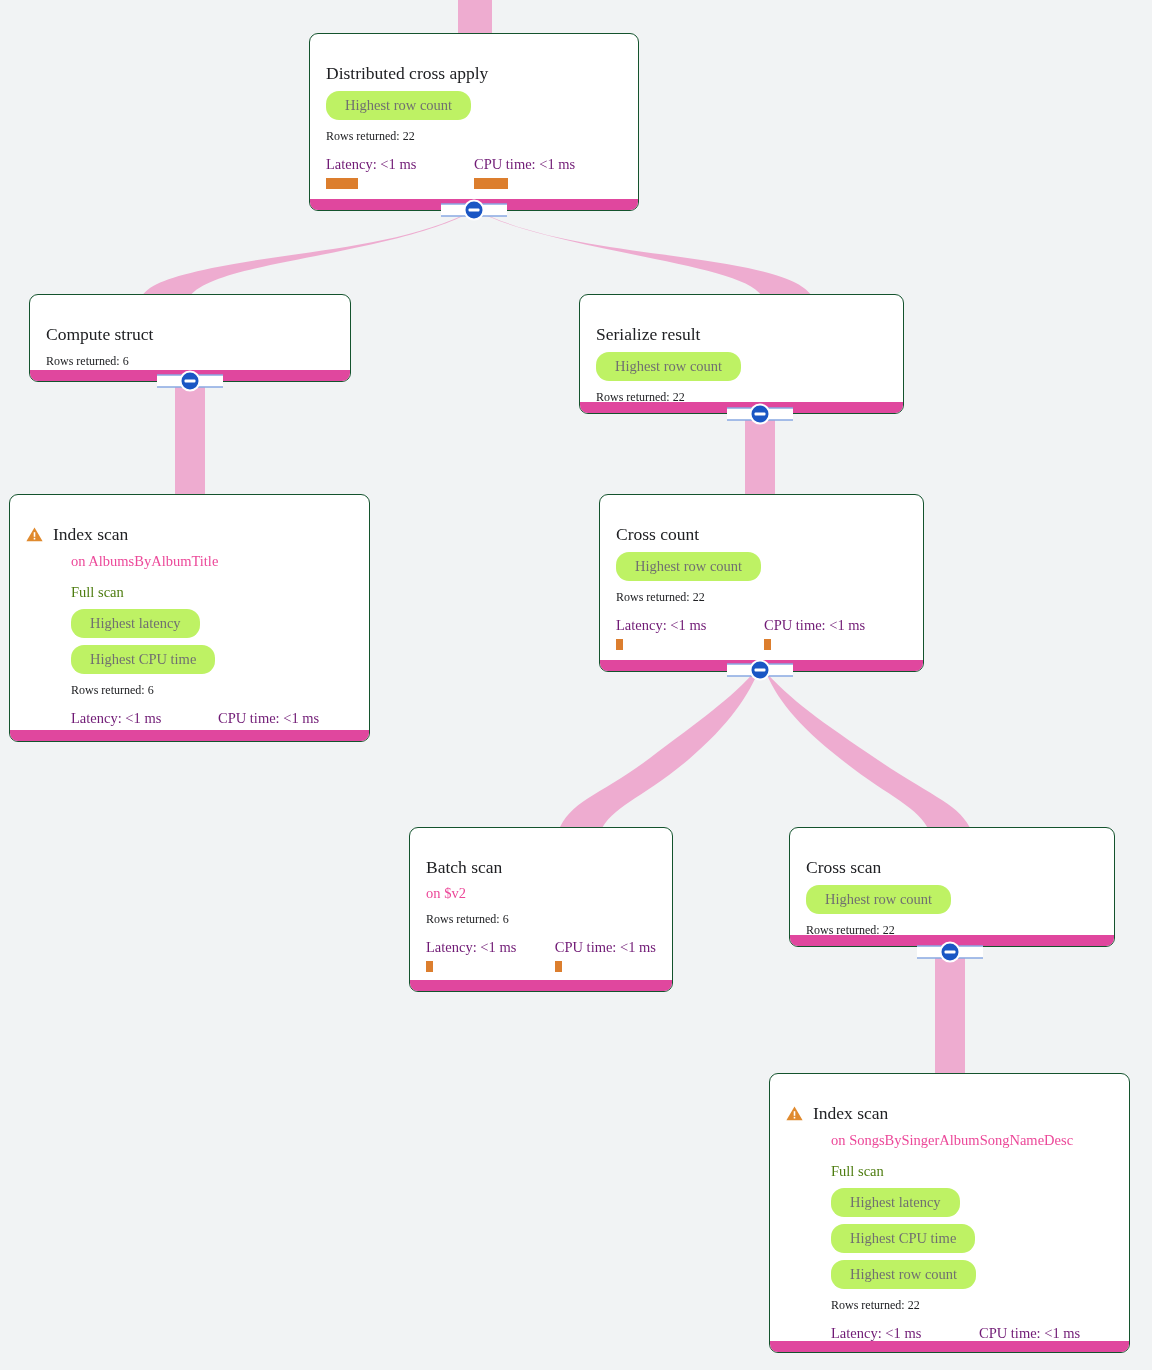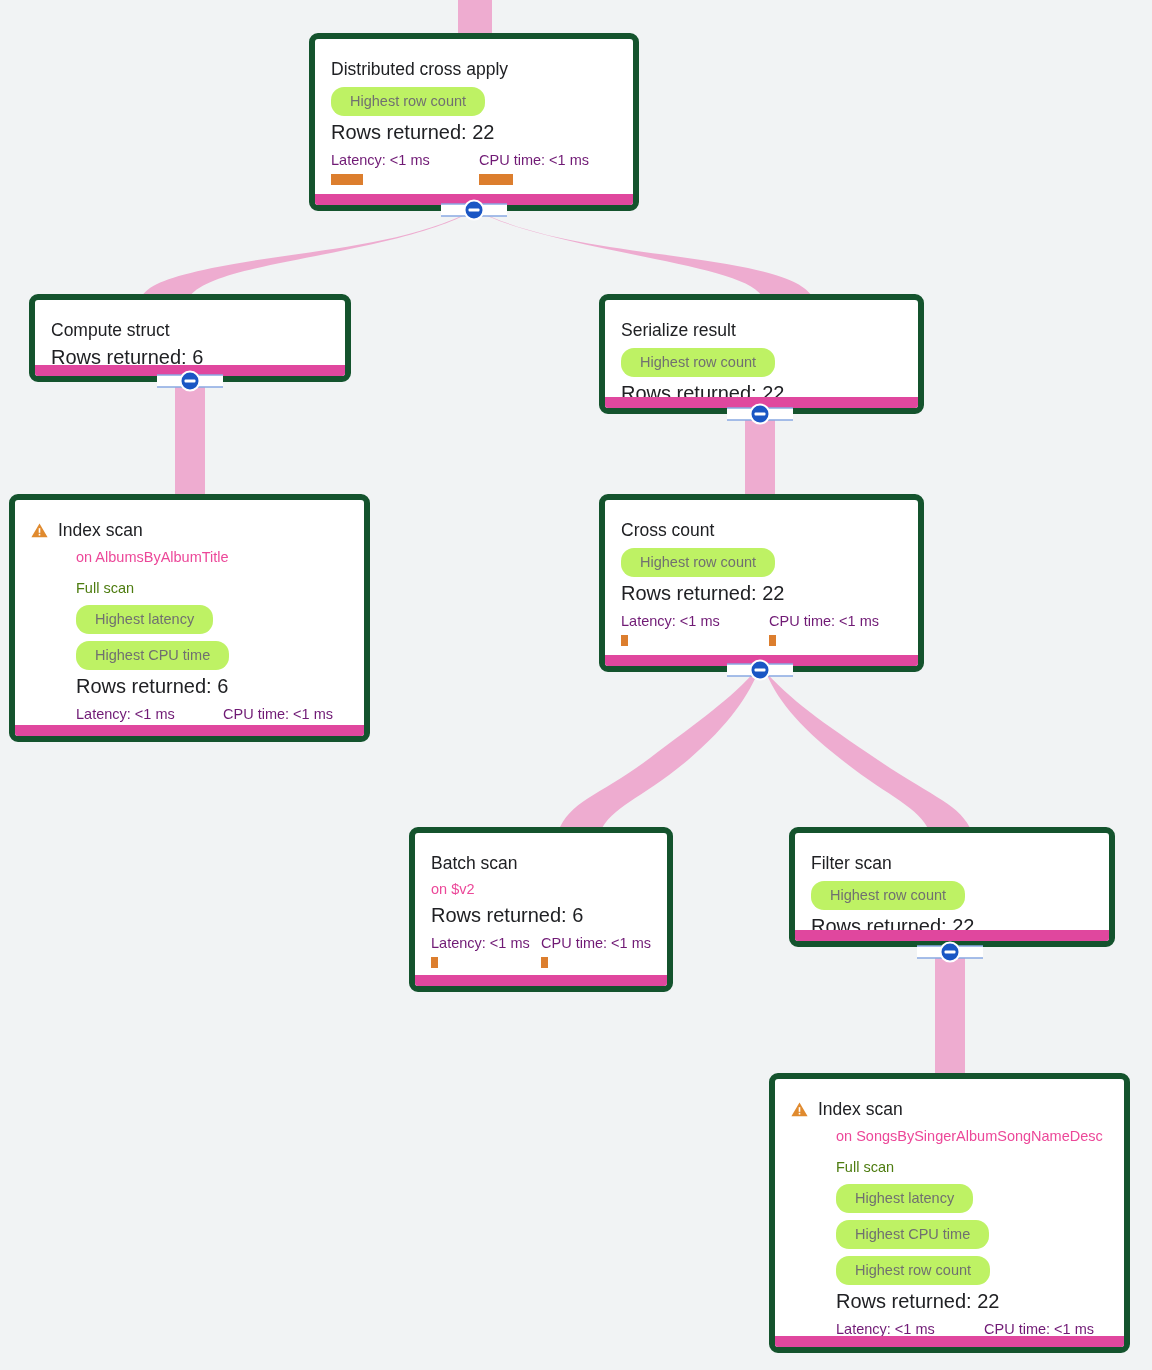--- a/index.html
+++ b/index.html
@@ -19,25 +19,26 @@
     position: absolute;
     top: 0; left: 0;
     width: 1152px; height: 1370px;
     pointer-events: none;
   }
 
   
   .node {
     position: absolute;
     background: #ffffff;
-    border: 6px solid #14532d;
+    border: 1px solid #14532d;
     border-radius: 9px;
-    padding: 20px 16px 14px 16px;
+    padding: 29px 16px 14px 16px;
     overflow: hidden;
     z-index: 5;
+    font-family: Liberation Serif, serif;
   }
   .node-accent {
     position: absolute;
     left: 0; right: 0; bottom: 0;
     height: 11px;
     background: #e0479e;
   }
   .node-head {
     display: flex;
     align-items: flex-start;
@@ -53,21 +54,21 @@
   .indent { }
   .node-sub {
     font-size: 14.5px;
     color: #ec4899;
     line-height: 19px;
     margin-top: 6px;
     white-space: nowrap;
   }
   .node-sub.muted { color: #4d7c0f; margin-top: 12px; }
   .rows-line {
-    font-size: 20px;
+    font-size: 12px;
     color: #202124;
     line-height: 19px;
     margin-top: 7px;
   }
   .badge {
     display: inline-block;
     background: #bef264;
     color: #707070;
     border-radius: 13px;
     font-size: 14.5px;
@@ -208,21 +209,21 @@
       <div class="node-title">Compute struct</div>
     </div>
     <div class="rows-line">Rows returned: 6</div>
     <div class="node-accent"></div>
   </div>
   <div class="toggle" style="left:157px; top:370px;">
     <div class="rail"></div>
     <div class="knob"></div>
   </div>
 
-  <div class="node" style="left:599px; top:294px; width:325px; height:120px;">
+  <div class="node" style="left:579px; top:294px; width:325px; height:120px;">
     <div class="node-head">
       <div class="node-title">Serialize result</div>
     </div>
     <div class="badges">
       <span class="badge">Highest row count</span>
     </div>
     <div class="rows-line">Rows returned: 22</div>
     <div class="node-accent"></div>
   </div>
   <div class="toggle" style="left:727px; top:403px;">
@@ -304,21 +305,21 @@
       <div class="metric">
         <div class="metric-label">CPU time: &lt;1 ms</div>
         <div class="metric-bar" style="width:7px;"></div>
       </div>
     </div>
     <div class="node-accent"></div>
   </div>
 
   <div class="node" style="left:789px; top:827px; width:326px; height:120px;">
     <div class="node-head">
-      <div class="node-title">Filter scan</div>
+      <div class="node-title">Cross scan</div>
     </div>
     <div class="badges">
       <span class="badge">Highest row count</span>
     </div>
     <div class="rows-line">Rows returned: 22</div>
     <div class="node-accent"></div>
   </div>
   <div class="toggle" style="left:917px; top:941px;">
     <div class="rail"></div>
     <div class="knob"></div>

